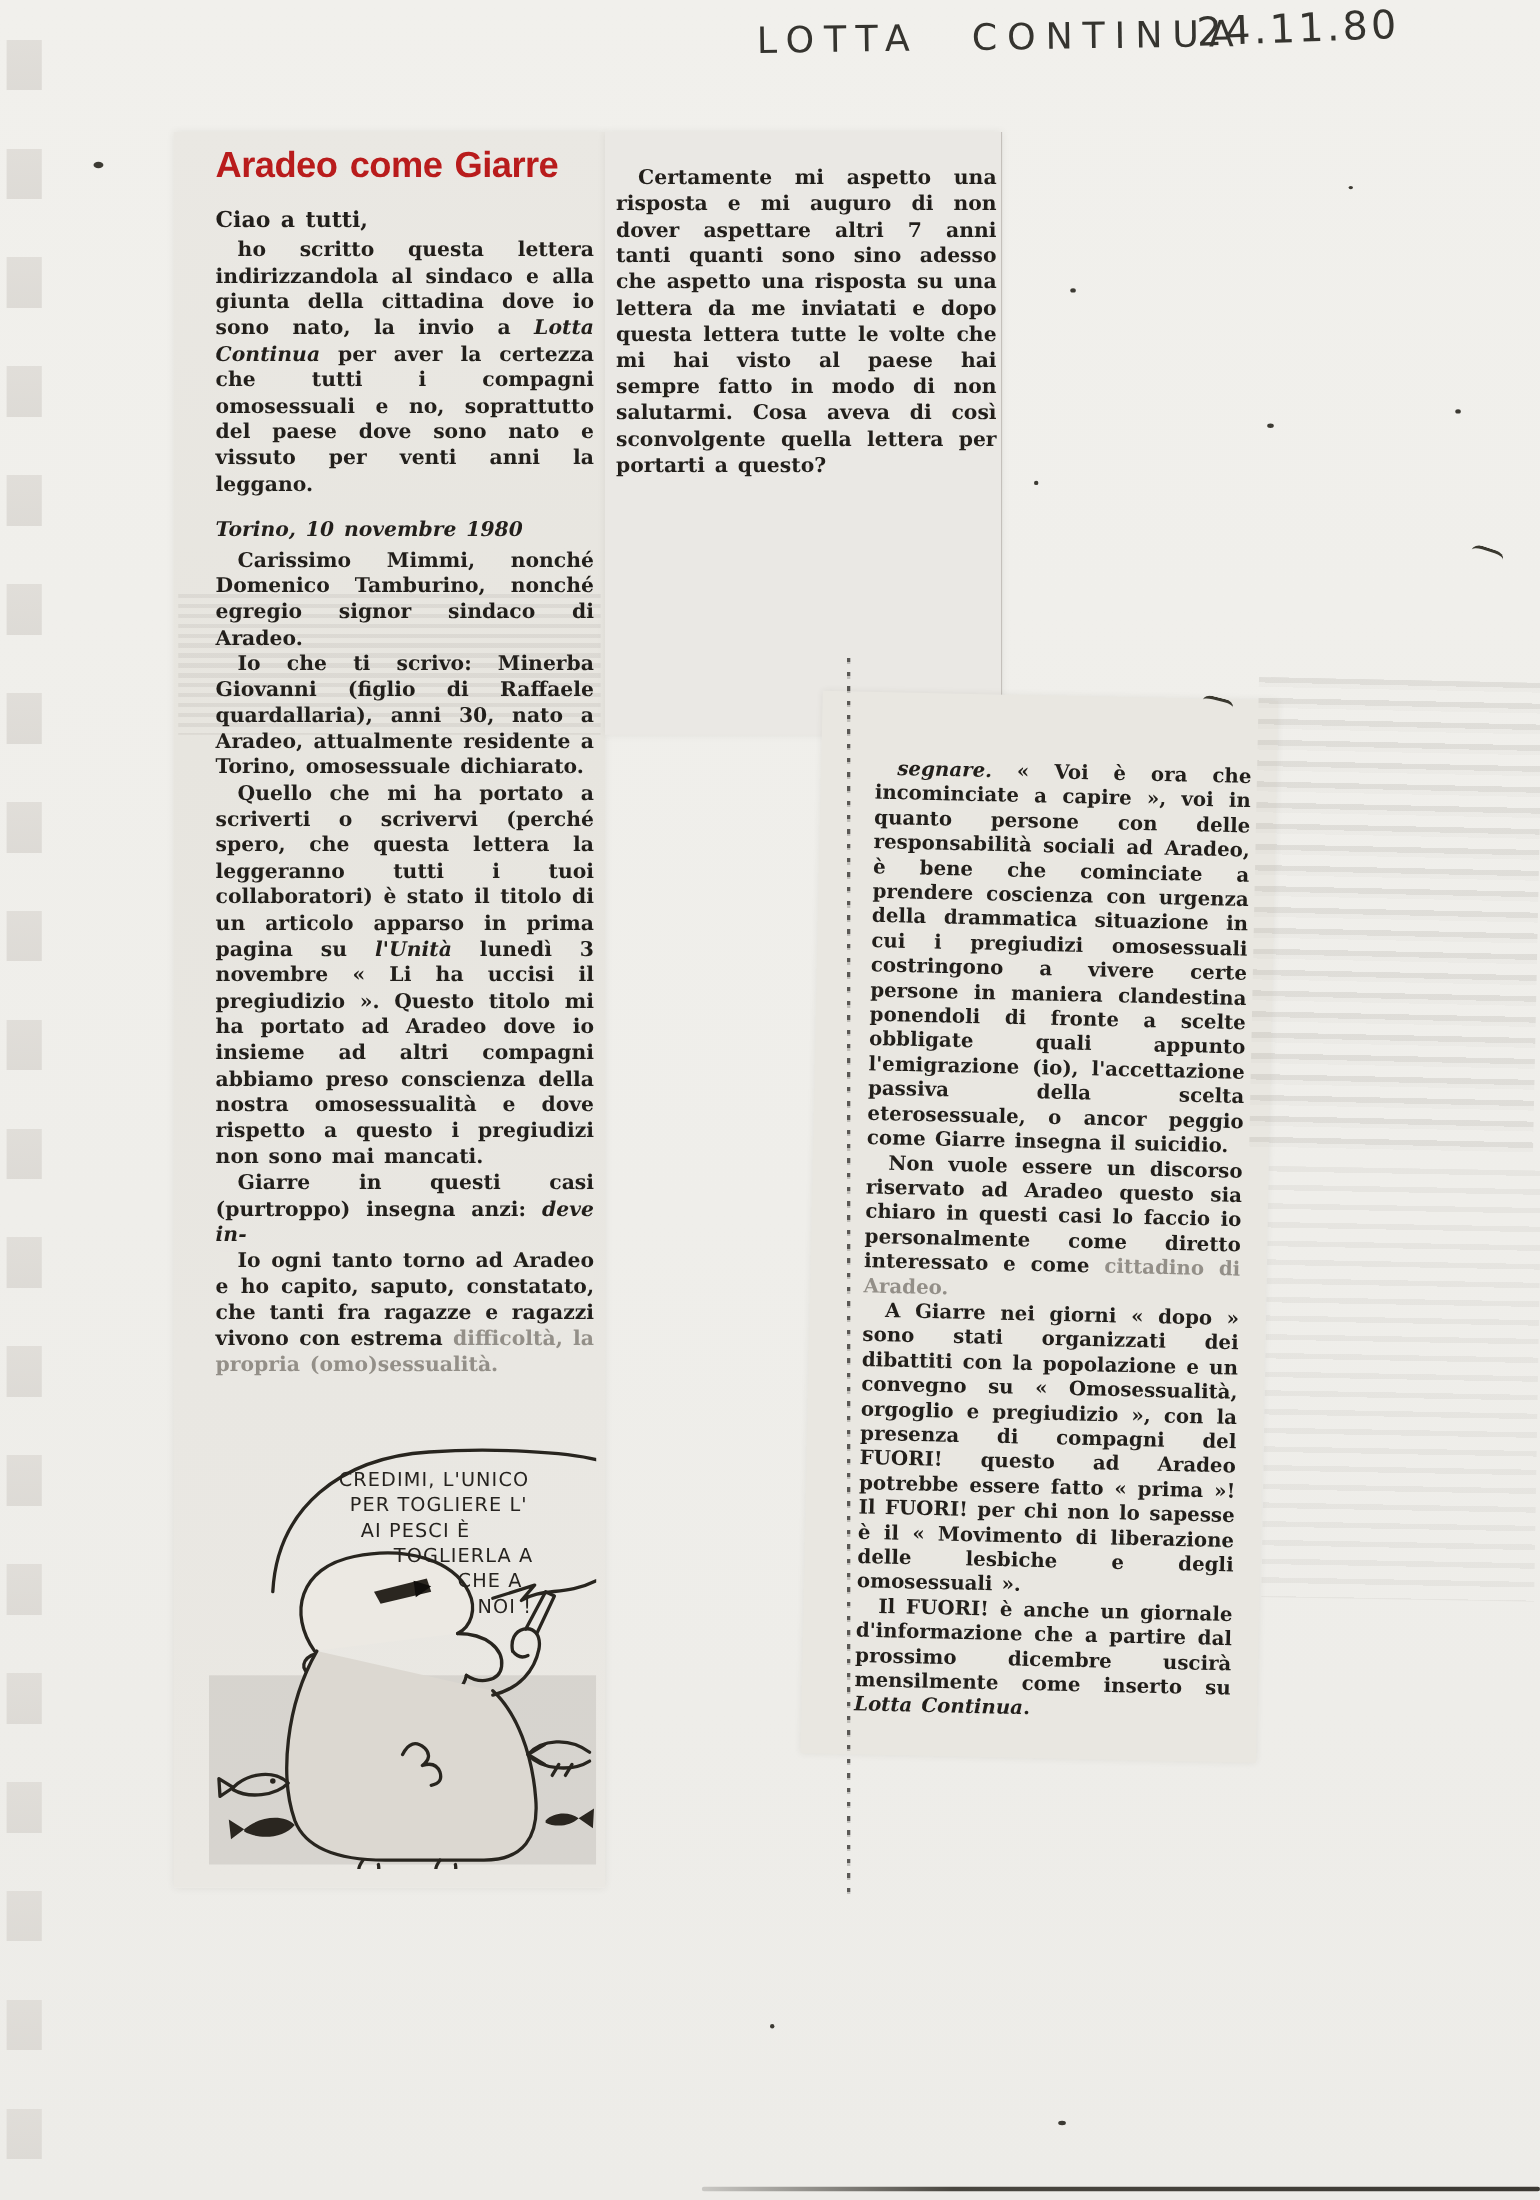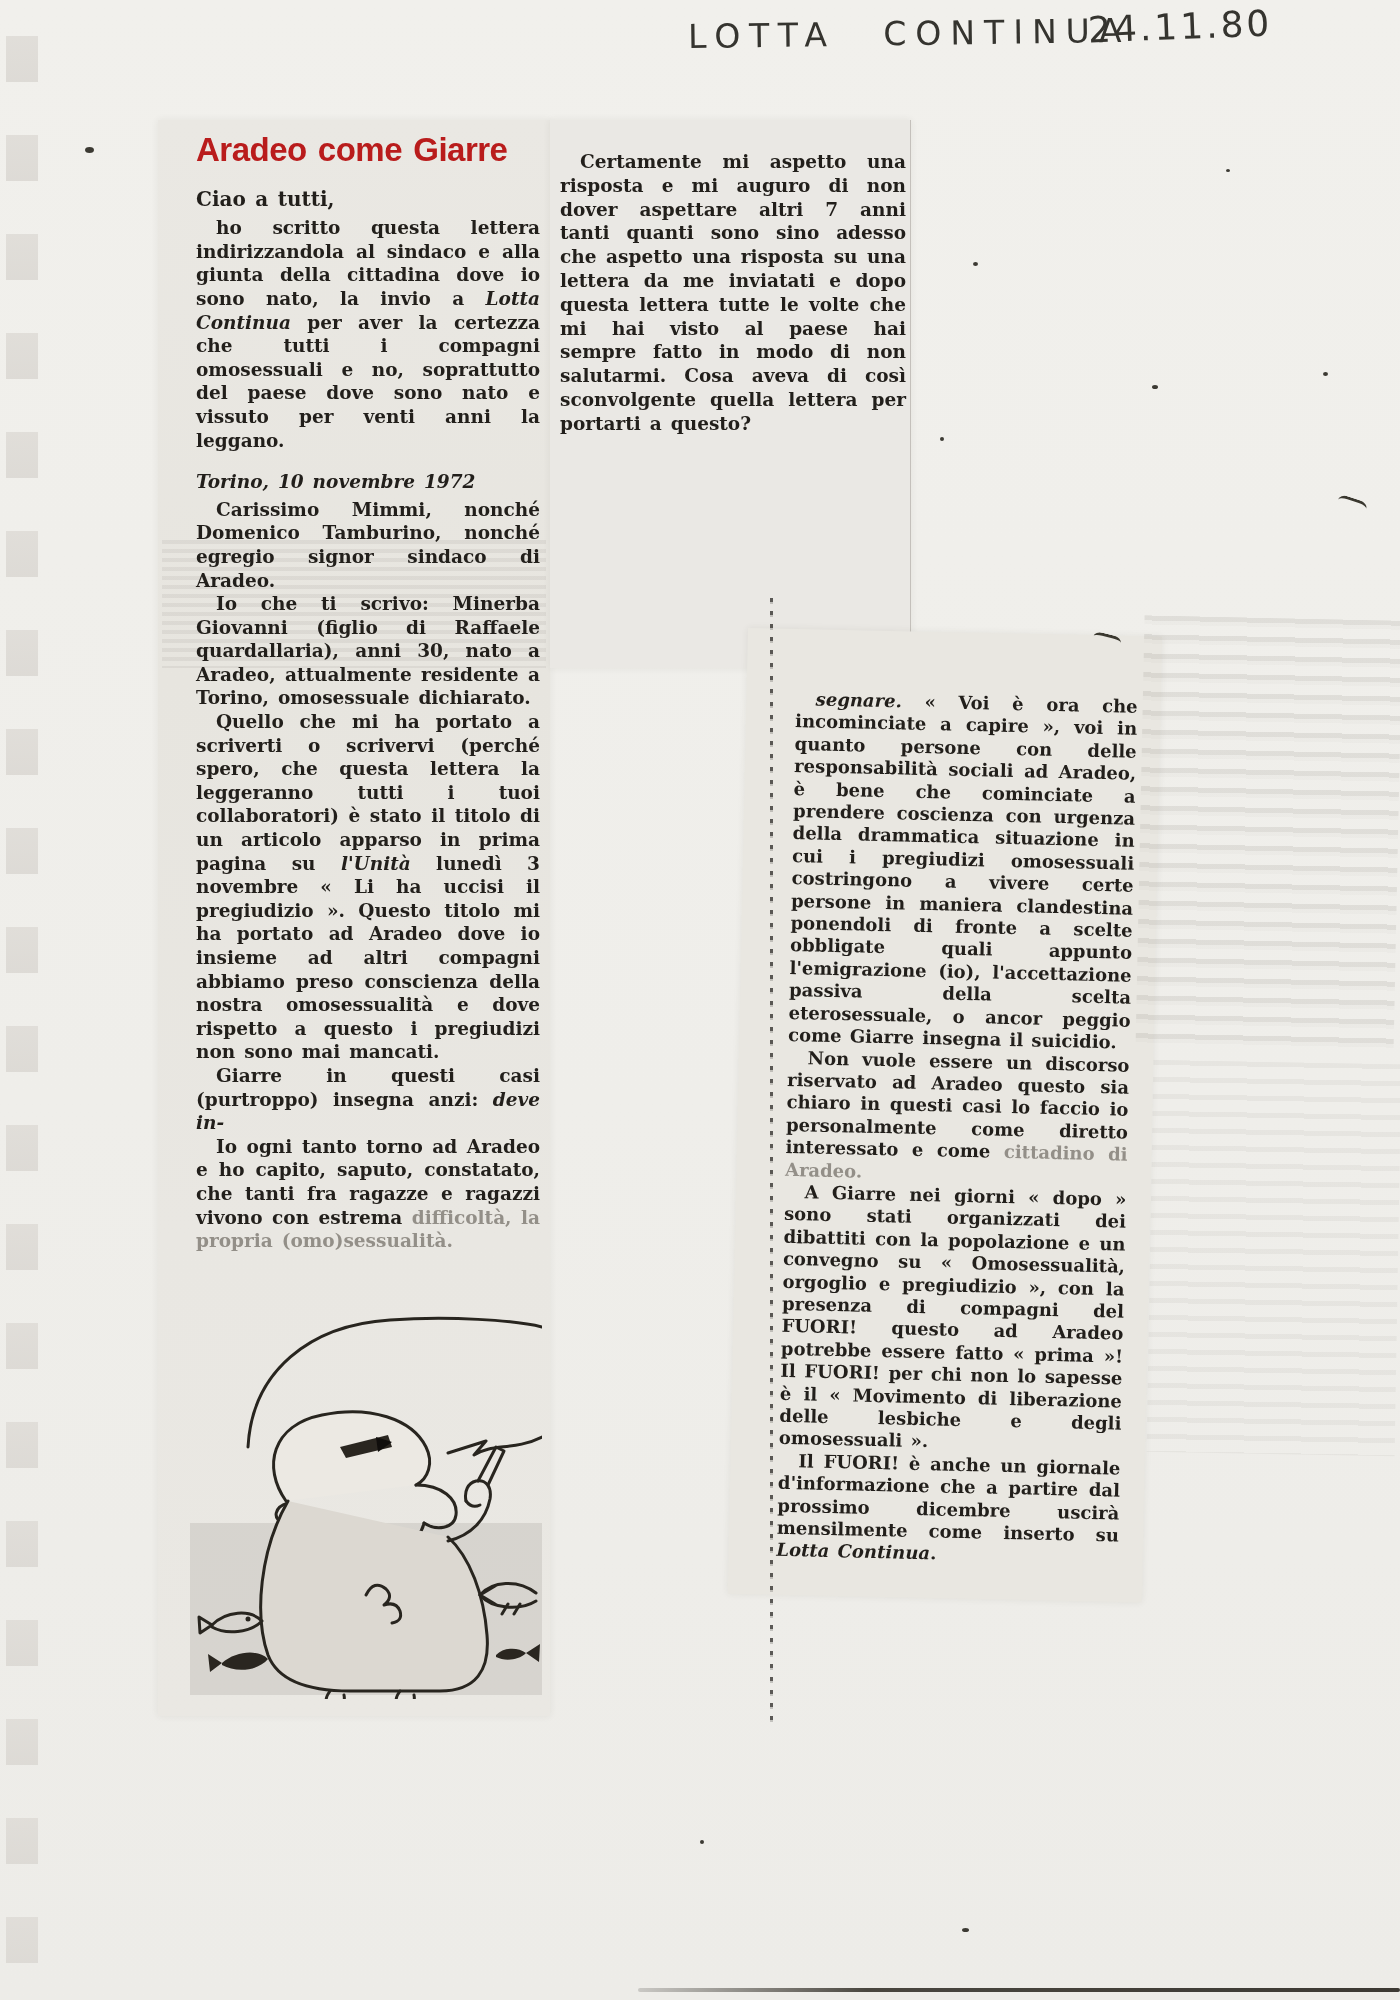--- a/index.html
+++ b/index.html
@@ -92,21 +92,21 @@
 <div class="abs clip clip-c"></div>
 <div class="abs smudge smudge-1"></div>
 <div class="abs smudge smudge-2"></div>
 <div class="abs ghost ghost-1"></div>
 <div class="abs ghost ghost-2"></div>
 
 <div class="abs col col-1">
   <h1 class="title">Aradeo come Giarre</h1>
   <p class="opener">Ciao a tutti,</p>
   <p class="indent"><span>ho scritto questa lettera indirizzandola al sindaco e alla giunta della cittadina dove io sono nato, la invio a </span><span class="em">Lotta Continua</span><span> per aver la certezza che tutti i compagni omosessuali e no, soprattutto del paese dove sono nato e vissuto per venti anni la leggano.</span></p>
-  <p class="dateline">Torino, 10 novembre 1972</p>
+  <p class="dateline">Torino, 10 novembre 1980</p>
   <p class="indent">Carissimo Mimmi, nonché Domenico Tamburino, nonché egregio signor sindaco di Aradeo.</p>
   <p class="indent">Io che ti scrivo: Minerba Giovanni (figlio di Raffaele quardallaria), anni 30, nato a Aradeo, attualmente residente a Torino, omosessuale dichiarato.</p>
   <p class="indent"><span>Quello che mi ha portato a scriverti o scrivervi (perché spero, che questa lettera la leggeranno tutti i tuoi collaboratori) è stato il titolo di un articolo apparso in prima pagina su </span><span class="em">l'Unità</span><span> lunedì 3 novembre « Li ha uccisi il pregiudizio ». Questo titolo mi ha portato ad Aradeo dove io insieme ad altri compagni abbiamo preso conscienza della nostra omosessualità e dove rispetto a questo i pregiudizi non sono mai mancati.</span></p>
   <p class="indent"><span>Giarre in questi casi (purtroppo) insegna anzi: </span><span class="em">deve in-</span></p>
   <p class="indent"><span>Io ogni tanto torno ad Aradeo e ho capito, saputo, constatato, che tanti fra ragazze e ragazzi vivono con estrema </span><span class="faded">difficoltà, la propria (omo)sessualità.</span></p>
 </div>
 
 <div class="abs col col-2">
   <p class="indent">Certamente mi aspetto una risposta e mi auguro di non dover aspettare altri 7 anni tanti quanti sono sino adesso che aspetto una risposta su una lettera da me inviatati e dopo questa lettera tutte le volte che mi hai visto al paese hai sempre fatto in modo di non salutarmi. Cosa aveva di così sconvolgente quella lettera per portarti a questo?</p>
 </div>
@@ -157,20 +157,28 @@
       <path d="M 290 300 l 15 -9 M 290 300 l 15 9 M 318 309 l -6 10 M 330 309 l -6 10"></path>
     </g>
 
     <path d="M 150 152 L 198 140 L 202 152 L 156 163 Z" fill="#2a2620"></path>
     <path d="M 186 142 L 202 147 L 188 157 Z" fill="#100e0c"></path>
     <circle cx="58" cy="324" r="2.5" fill="#28251f"></circle>
 
     <path d="M 32 368 C 46 356 68 354 78 364 C 68 376 46 378 32 370 Z M 32 368 l -14 -9 l 2 18 z" fill="#2a2620"></path>
     <path d="M 306 360 C 314 352 328 352 336 358 C 328 366 314 366 306 362 Z M 336 358 l 14 -9 l -1 18 z" fill="#2a2620"></path>
   </svg>
+  <div class="bubble-text">
+    <div class="bl-1">CREDIMI, L'UNICO</div>
+    <div class="bl-2">PER TOGLIERE L'</div>
+    <div class="bl-3">AI PESCI È</div>
+    <div class="bl-4">TOGLIERLA A</div>
+    <div class="bl-5">CHE A</div>
+    <div class="bl-6">NOI !</div>
+  </div>
 </div>
 
 <div class="abs scan-line"></div>
 <div class="abs dash dash-1"></div>
 <div class="abs dash dash-2"></div>
 <div class="abs speck s1"></div>
 <div class="abs speck s2"></div>
 <div class="abs speck s3"></div>
 <div class="abs speck s4"></div>
 <div class="abs speck s5"></div>

